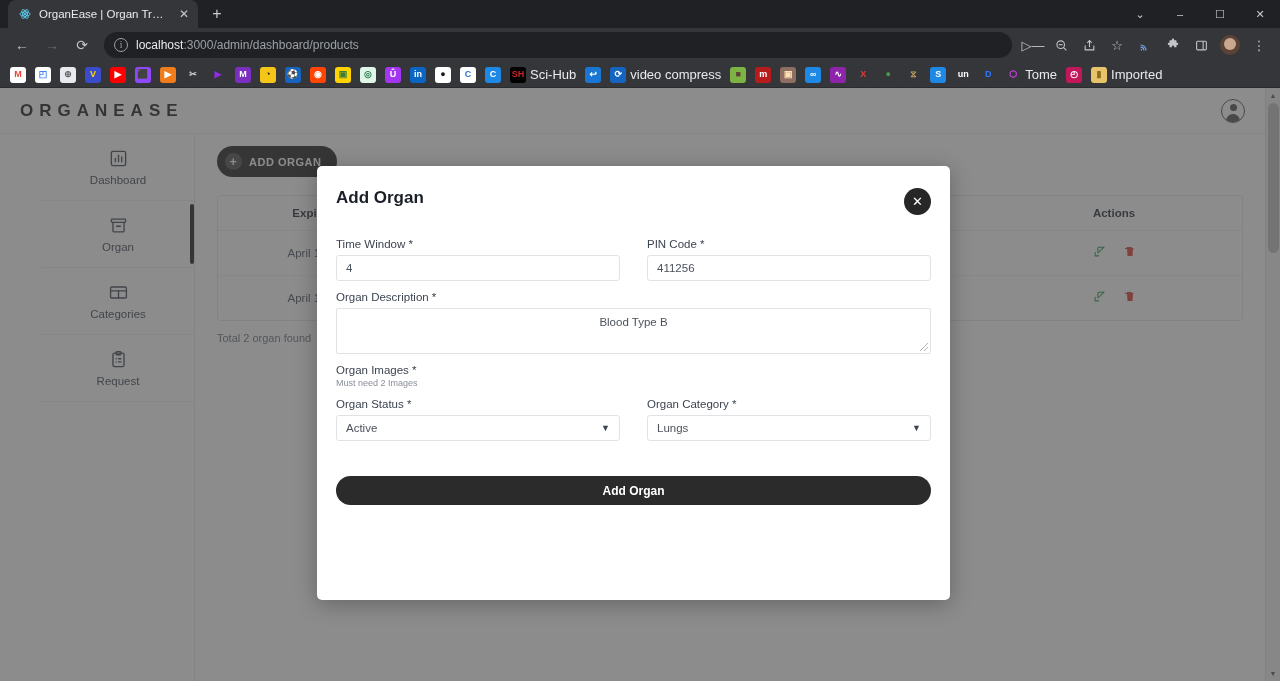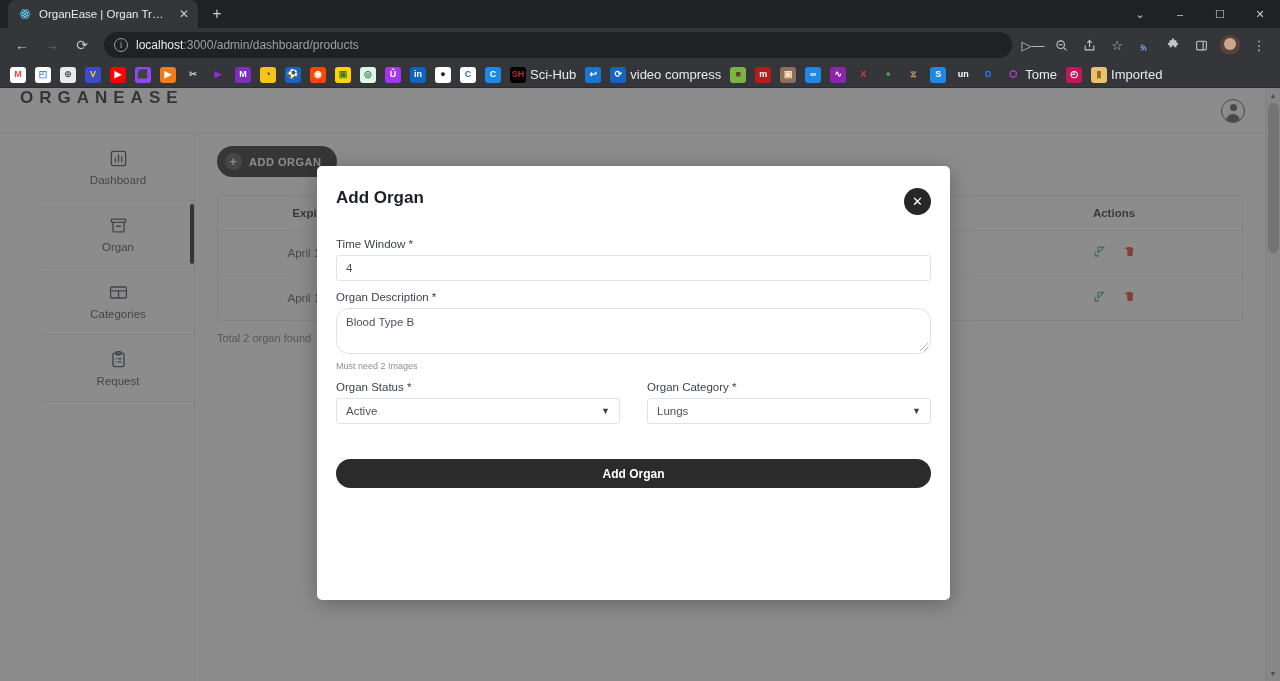--- a/index.html
+++ b/index.html
@@ -103,21 +103,21 @@
 
   
   .viewport {
     flex: 1; position: relative; background: #fff; overflow: hidden;
     display: flex; flex-direction: column;
   }
   .page { position: absolute; inset: 0 15px 0 0; display: flex; flex-direction: column; }
 
   .app-header {
     height: 46px; flex: 0 0 46px; background: #fff; display: flex;
-    padding: 0 20px; border-bottom: 1px solid #ececec;
+    align-items: center; padding: 0 20px; border-bottom: 1px solid #ececec;
   }
   .brand {
     font-size: 17px; font-weight: bold; letter-spacing: 6px; color: #1a1a1a;
   }
   .header-right { margin-left: auto; display: flex; align-items: center; }
   .account-icon {
     width: 24px; height: 24px; border-radius: 50%; border: 1.6px solid #4a4f55;
     display: flex; align-items: center; justify-content: center;
     position: relative; overflow: hidden;
   }
@@ -225,23 +225,24 @@
   .f-group { margin-bottom: 10px; }
   .f-label { font-size: 11.5px; color: #3c4450; display: block; margin-bottom: 5px; }
   .f-hint { font-size: 9px; color: #8a8f98; display: block; margin: -3px 0 4px; }
   .f-input {
     width: 100%; height: 26px; border: 1px solid #dfe2e6; border-radius: 3px;
     padding: 0 9px; font-size: 11.5px; color: #4b525c;
     font-family: "Liberation Sans", sans-serif; background: #fff;
     display: flex; align-items: center;
   }
   .f-textarea {
-    width: 100%; height: 46px; border: 1px solid #dfe2e6; border-radius: 13px;
+    width: 100%; height: 46px; border: 1px solid #dfe2e6; border-radius: 2px;
     padding: 7px 9px; font-size: 11.5px; color: #4b525c; position: relative;
     background: #fff;
+    text-align: center;
   }
   .f-textarea::after {
     content: ""; position: absolute; right: 2px; bottom: 2px; width: 8px; height: 8px;
     background:
       linear-gradient(135deg, transparent 45%, #aeb3ba 45%, #aeb3ba 55%, transparent 55%),
       linear-gradient(135deg, transparent 70%, #aeb3ba 70%, #aeb3ba 80%, transparent 80%);
   }
   .f-select {
     width: 100%; height: 26px; border: 1px solid #dfe2e6; border-radius: 3px;
     padding: 0 9px; font-size: 11.5px; color: #4b525c; background: #fff;
@@ -590,28 +591,33 @@
         <div class="modal-head">
           <div class="modal-title">Add Organ</div>
           <div class="modal-close">✕</div>
         </div>
 
         <div class="f-row">
           <div class="f-col f-group">
             <span class="f-label">Time Window *</span>
             <div class="f-input">4</div>
           </div>
+          <div class="f-col f-group">
+            <span class="f-label">PIN Code *</span>
+            <div class="f-input">411256</div>
+          </div>
         </div>
 
         <div class="f-group">
           <span class="f-label">Organ Description *</span>
           <div class="f-textarea">Blood Type B</div>
         </div>
 
         <div class="f-group">
+          <span class="f-label">Organ Images *</span>
           <span class="f-hint">Must need 2 Images</span>
         </div>
 
         <div class="f-row">
           <div class="f-col f-group">
             <span class="f-label">Organ Status *</span>
             <div class="f-select">
               <span>Active</span>
               <span class="chev">▼</span>
             </div>

